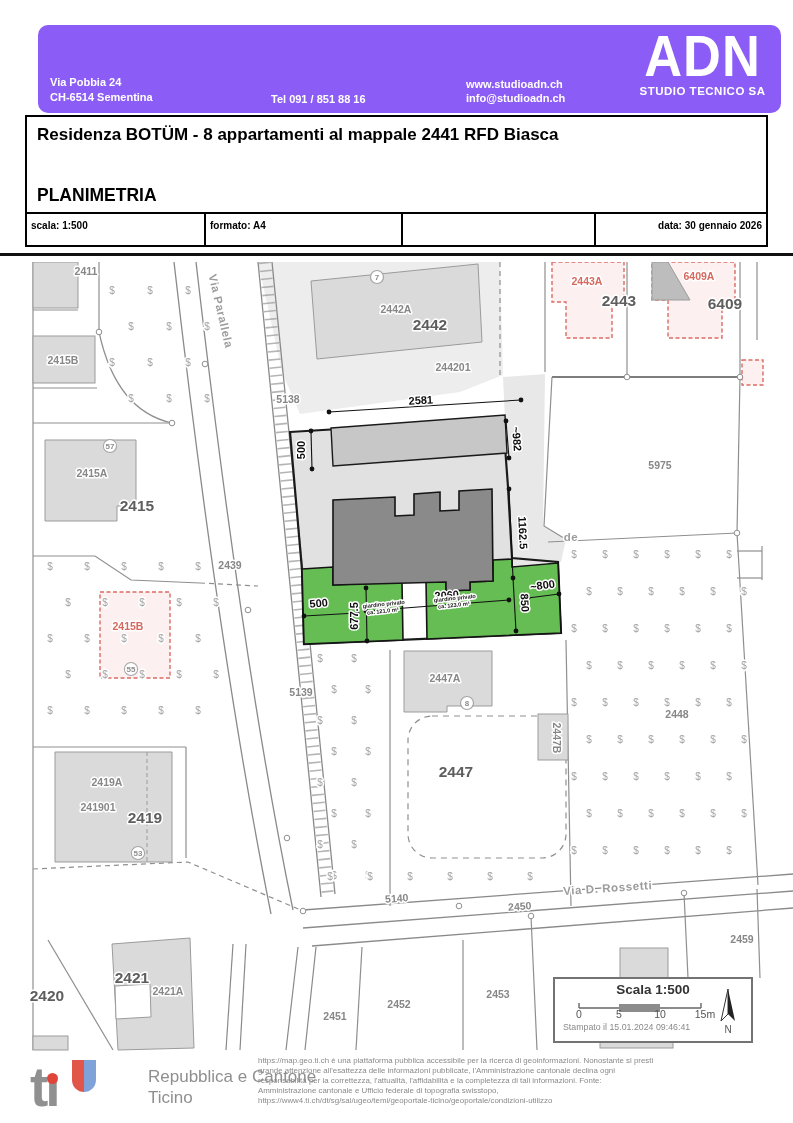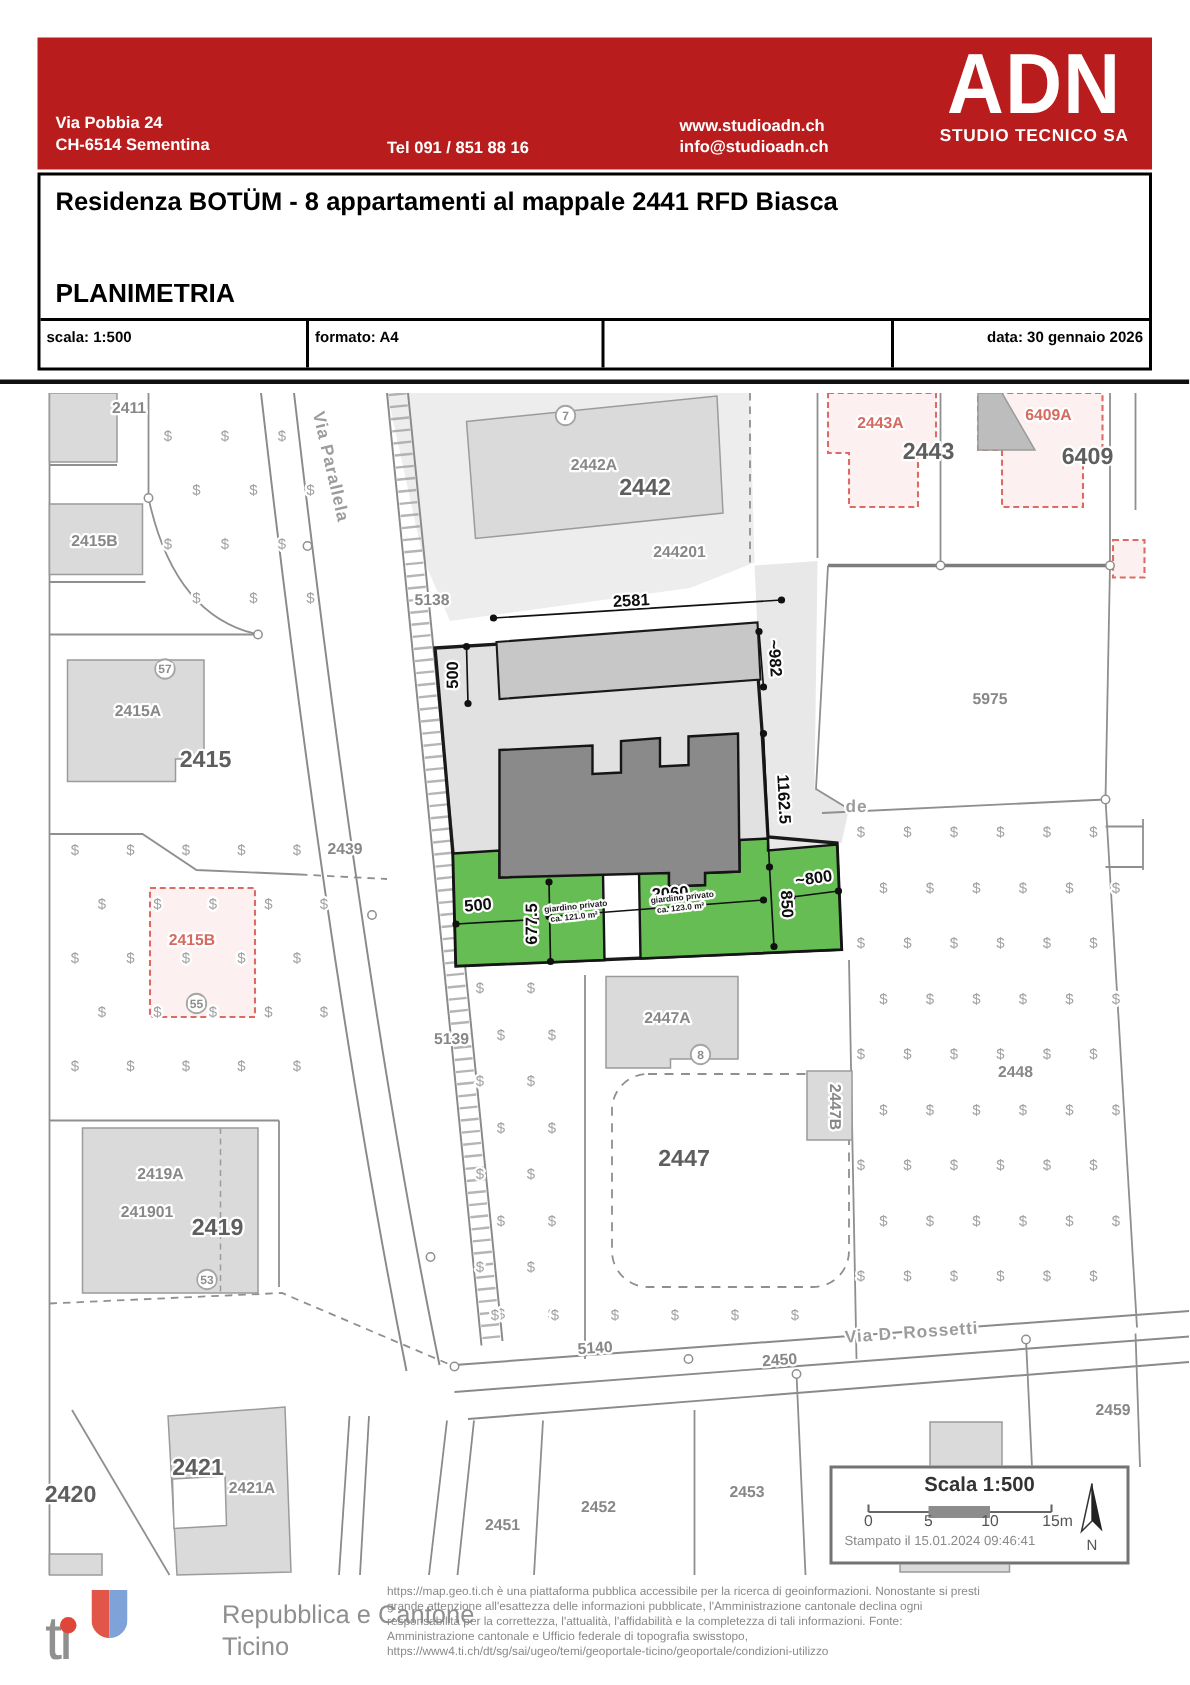--- a/index.html
+++ b/index.html
@@ -1,19 +1,19 @@
 <!DOCTYPE html>
 <html><head>
 <meta charset="utf-8">
 <style>
   html,body{margin:0;padding:0;background:#fff;}
   .page{position:relative;width:793px;height:1123px;background:#fff;overflow:hidden;
         font-family:"Liberation Sans",sans-serif;}
   
-  .letterhead{position:absolute;left:25px;top:25px;width:743px;height:88px;background:#b91c1c;color:#fff;}
+  .letterhead{position:absolute;left:38px;top:25px;width:743px;height:88px;background:#8b5cf6;color:#fff;border-radius:10px;}
   .hdr-left{position:absolute;left:12px;bottom:8px;font-size:11px;font-weight:700;line-height:15px;}
   .hdr-phone{position:absolute;left:233px;bottom:8px;font-size:11px;font-weight:700;}
   .hdr-web{position:absolute;left:428px;bottom:8px;font-size:11px;font-weight:700;line-height:14px;}
   .hdr-logo{position:absolute;right:6px;top:0;width:145px;text-align:center;}
   .adn{font-size:57px;font-weight:900;letter-spacing:1px;line-height:62px;transform:scaleX(.92);transform-origin:center;}
   .company{font-size:11.5px;font-weight:700;letter-spacing:.5px;margin-top:-2px;}
   
   .title-block{position:absolute;left:25px;top:115px;width:739px;height:128px;border:2px solid #000;}
   .proj-title{position:absolute;left:10px;top:8px;font-size:17px;font-weight:700;color:#000;}
   .drawing-title{position:absolute;left:10px;top:68px;font-size:17.5px;font-weight:700;color:#000;}
@@ -43,21 +43,21 @@
   .scale-bar{position:absolute;left:0;top:21px;}
   .scale-ticks{position:absolute;left:0;top:29px;width:100%;height:12px;font-size:10.5px;color:#555;}
   .scale-ticks span{position:absolute;transform:translateX(-50%);}
   .st0{left:24px;} .st1{left:64px;} .st2{left:105px;} .st3{left:150px;text-align:right;}
   .scale-printed{position:absolute;left:8px;top:43px;font-size:8.8px;color:#8a8a8a;}
   .north{position:absolute;right:10px;top:8px;width:26px;text-align:center;}
   .north-n{font-size:10px;color:#555;margin-top:-3px;}
   
   .footer{position:absolute;left:0;top:1056px;width:793px;height:60px;}
   .ti-logo{position:absolute;left:30px;top:4px;height:50px;color:#909090;}
-  .ti-letters{font-size:41px;font-weight:400;letter-spacing:-3px;line-height:46px;display:inline-block;}
+  .ti-letters{font-size:55px;font-weight:700;letter-spacing:-3px;line-height:46px;display:inline-block;}
   .ti-i-wrap{position:relative;display:inline-block;}
   .ti-dot{position:absolute;left:2px;top:9px;width:11px;height:11px;border-radius:50%;background:#e0453a;}
   .ti-shield{display:inline-block;vertical-align:14px;margin-left:10px;width:24px;height:32px;
       border-radius:0 0 12px 12px;overflow:hidden;}
   .ti-shield .sl{float:left;width:12px;height:32px;background:#e25549;}
   .ti-shield .sr{float:left;width:12px;height:32px;background:#7fa3d8;}
   .canton{position:absolute;left:148px;top:10px;font-size:17px;color:#8f8f8f;line-height:21px;}
   .disclaimer{position:absolute;left:258px;top:0;width:465px;font-size:7.9px;color:#8a8a8a;line-height:10px;}
   .page-num{position:absolute;right:38px;top:42px;font-size:10.5px;color:#777;margin-top:40px;}
 </style>

